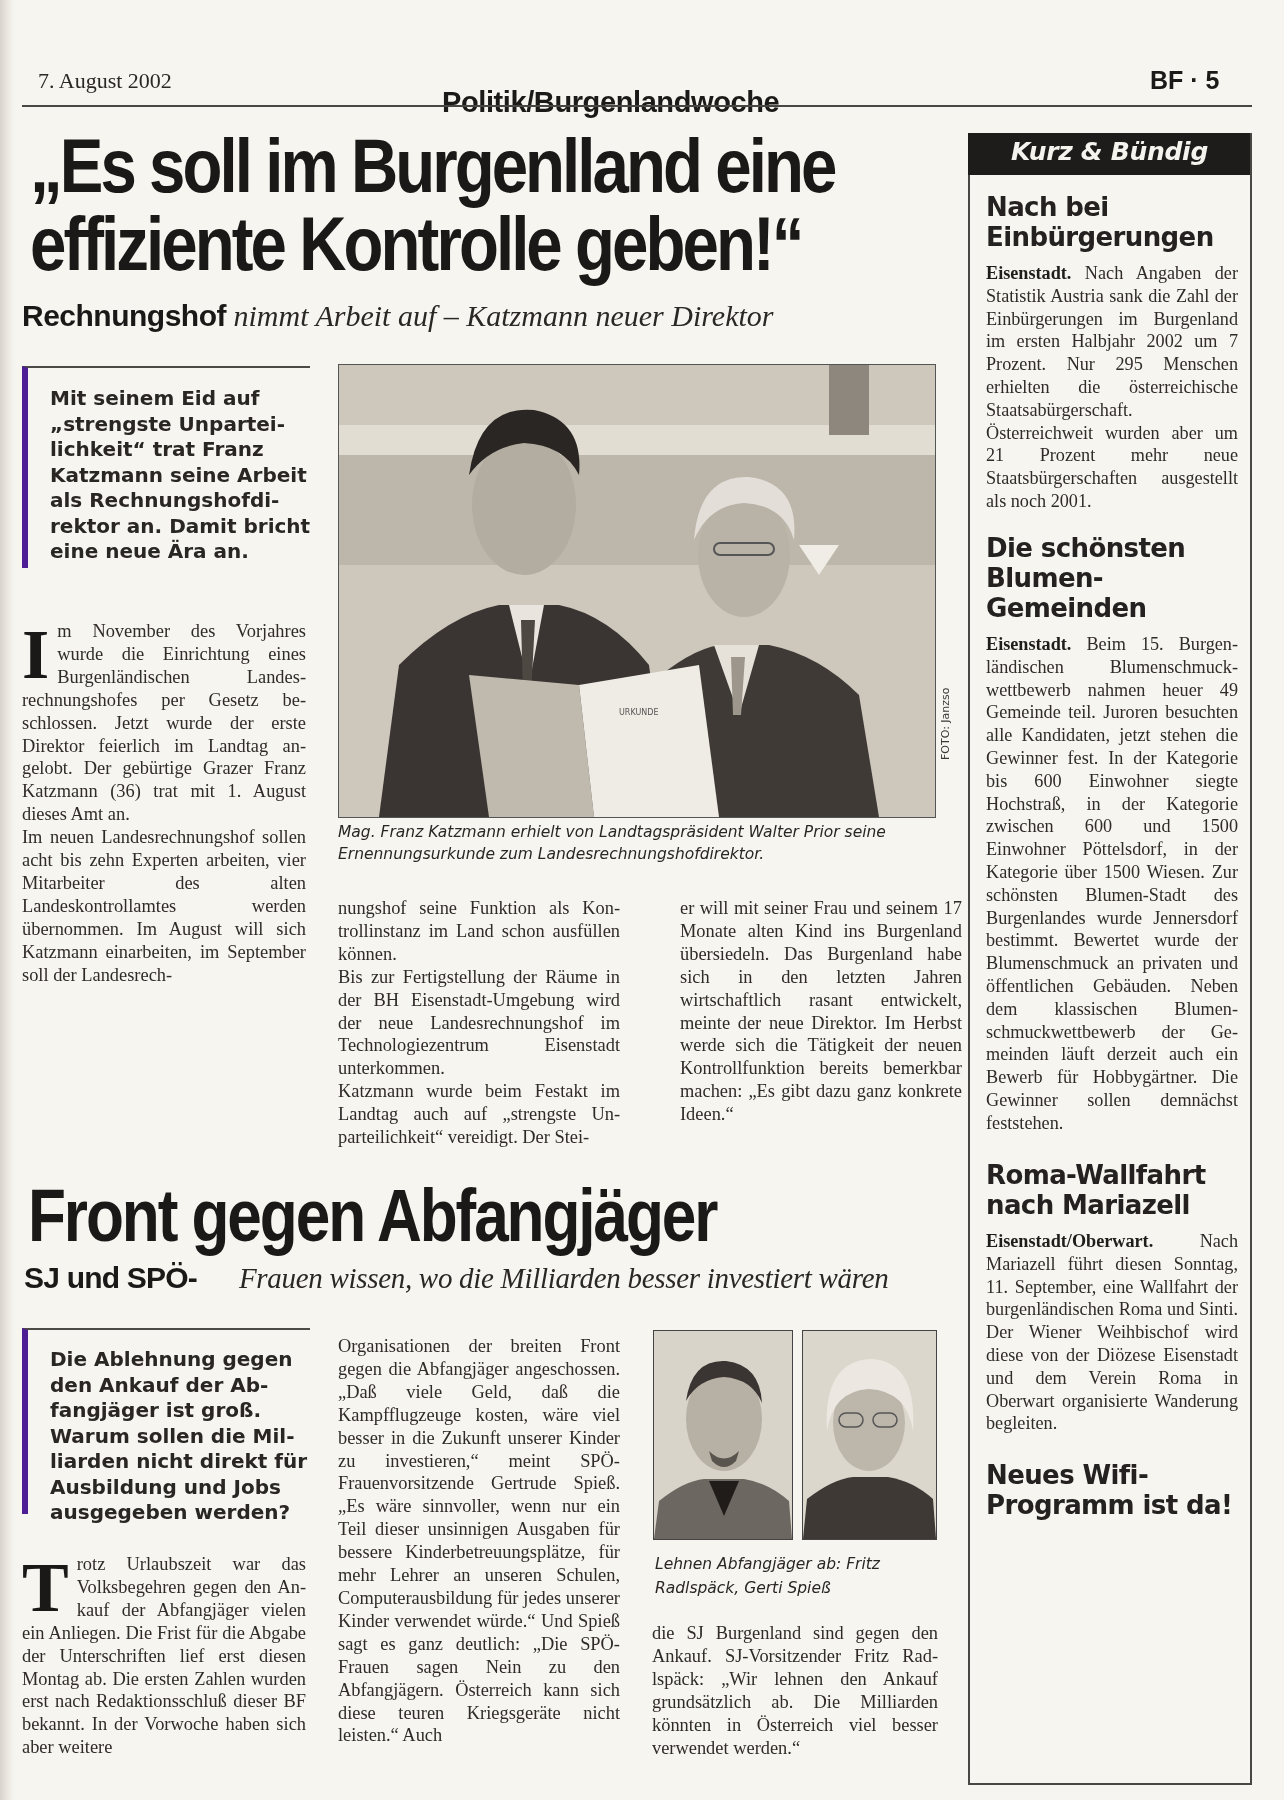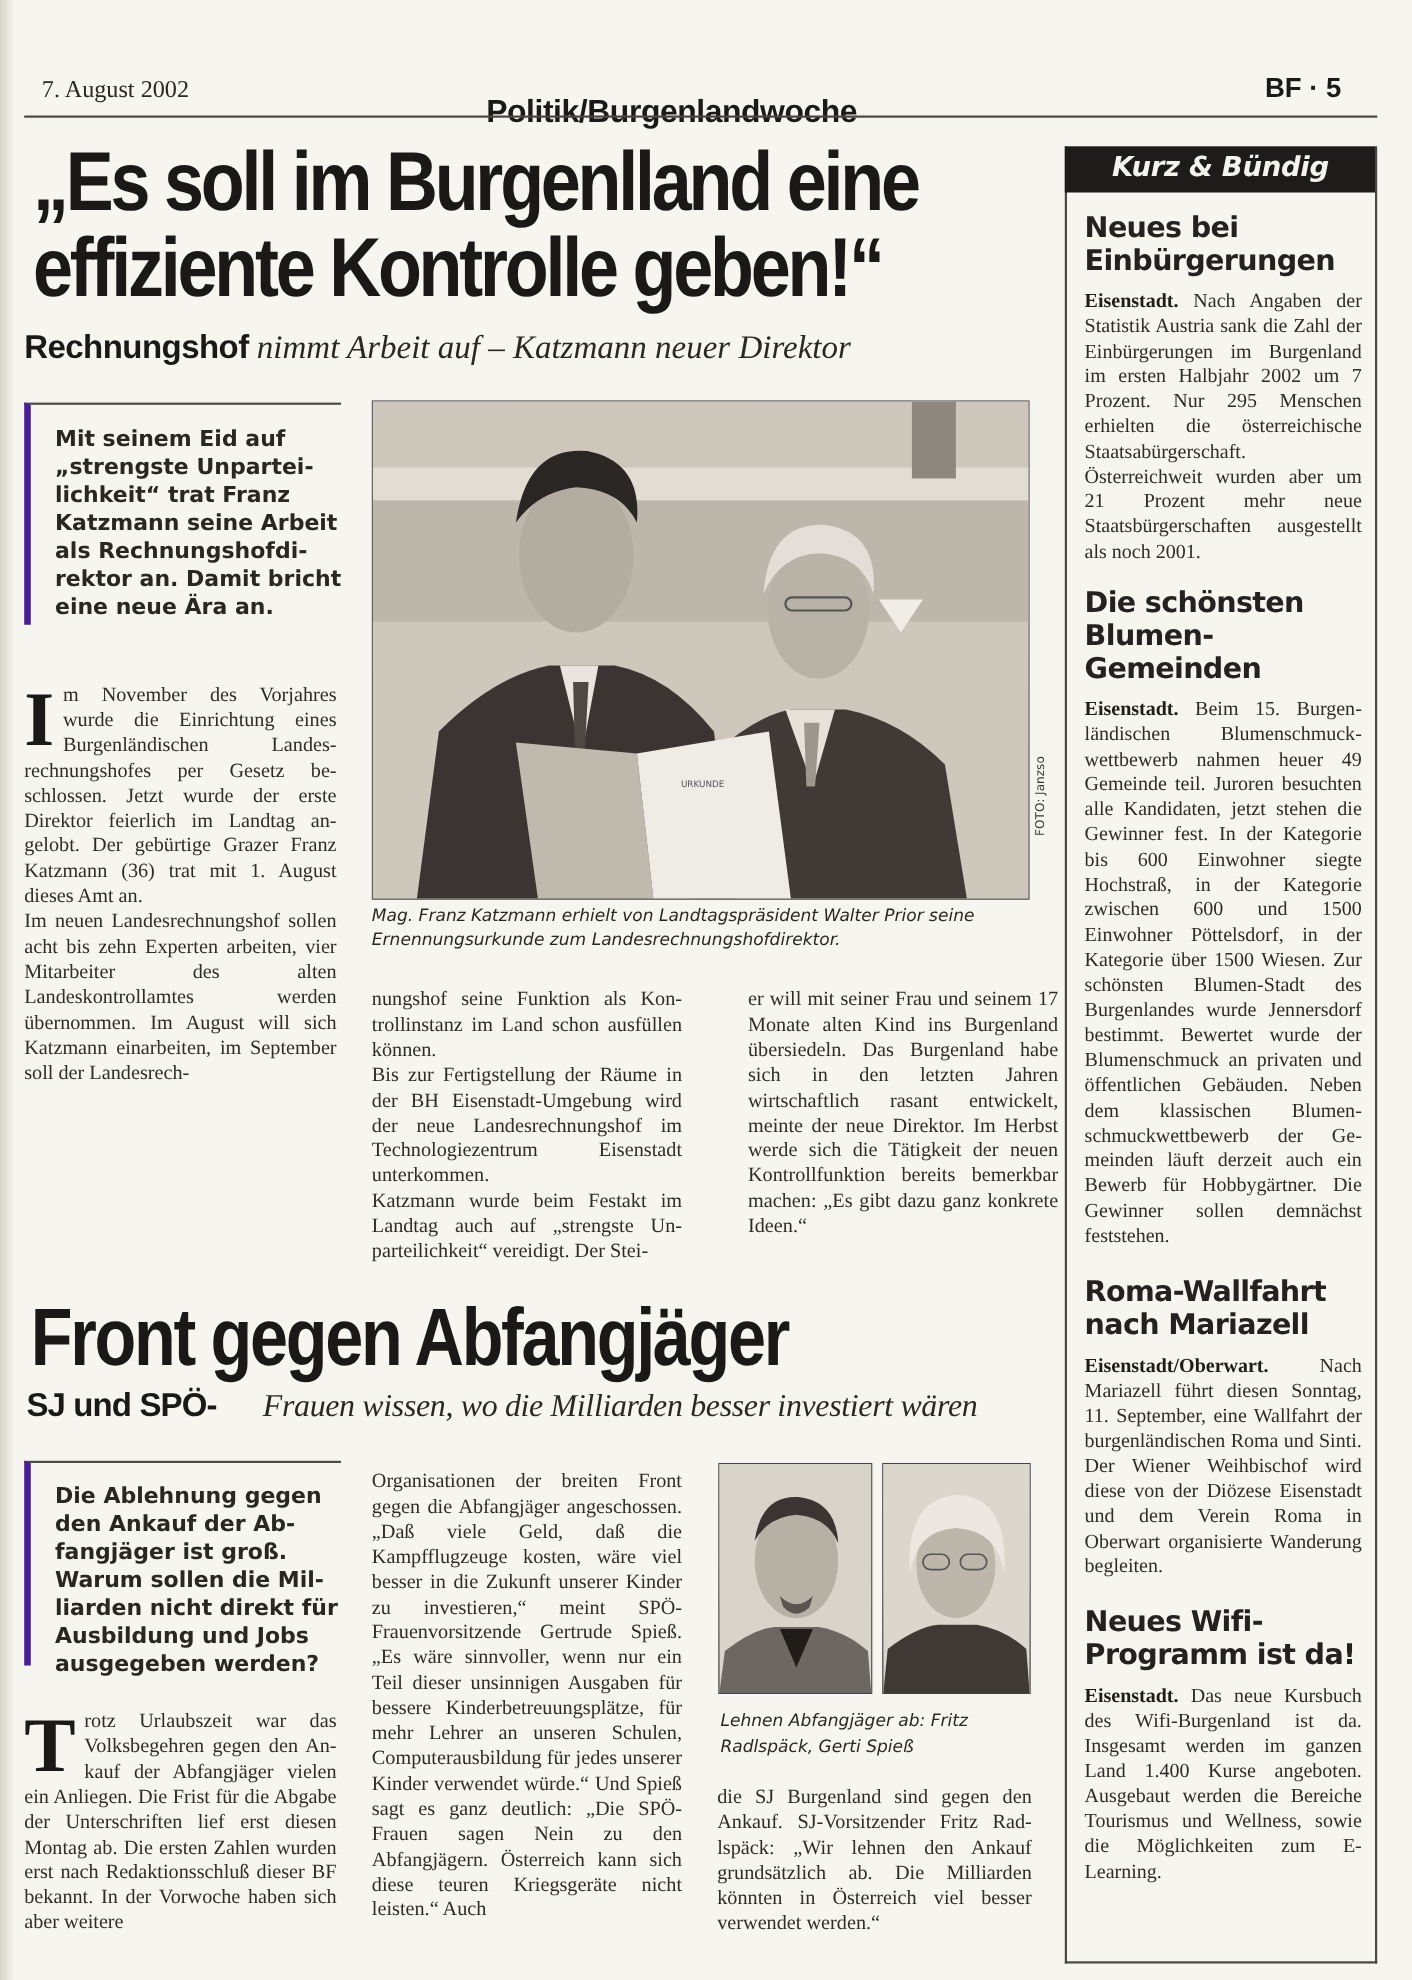--- a/index.html
+++ b/index.html
@@ -133,34 +133,33 @@
 </div>
 <div class="abs body-col col1c">
   <p>er will mit seiner Frau und sei­nem 17 Monate alten Kind ins Burgenland übersiedeln. Das Bur­genland habe sich in den letzten Jahren wirtschaftlich rasant ent­wickelt, meinte der neue Direktor. Im Herbst werde sich die Tätigkeit der neuen Kontroll­funktion bereits bemerkbar ma­chen: „Es gibt dazu ganz konkre­te Ideen.“</p>
 </div>
 
 <div class="abs sidebar"></div>
 <div class="abs sidebar-title-bar"></div>
 <div class="abs sidebar-title">Kurz &amp; Bündig</div>
 
 <div class="abs kb" style="top:192px;">
-  <div class="kb-head">Neues bei Einbürgerungen</div>
+  <div class="kb-head">Nach bei Einbürgerungen</div>
   <div class="kb-body" style="margin-top:10px;"><b>Eisenstadt.</b><span> Nach Angaben der Statistik Austria sank die Zahl der Einbürgerungen im Bur­genland im ersten Halbjahr 2002 um 7 Prozent. Nur 295 Menschen erhielten die öster­reichische Staatsabürger­schaft. Österreichweit wurden aber um 21 Prozent mehr neue Staatsbürgerschaften ausge­stellt als noch 2001.</span></div>
 </div>
 <div class="abs kb" style="top:533px;">
   <div class="kb-head">Die schönsten Blumen-Gemeinden</div>
   <div class="kb-body" style="margin-top:10px;"><b>Eisenstadt.</b><span> Beim 15. Burgen­ländischen Blumenschmuck­wettbewerb nahmen heuer 49 Gemeinde teil. Juroren be­suchten alle Kandidaten, jetzt stehen die Gewinner fest. In der Kategorie bis 600 Einwoh­ner siegte Hochstraß, in der Kategorie zwischen 600 und 1500 Einwohner Pöttelsdorf, in der Kategorie über 1500 Wiesen. Zur schönsten Blu­men-Stadt des Burgenlandes wurde Jennersdorf bestimmt. Bewertet wurde der Blumen­schmuck an privaten und öf­fentlichen Gebäuden. Neben dem klassischen Blumen­schmuckwettbewerb der Ge­meinden läuft derzeit auch ein Bewerb für Hobbygärtner. Die Gewinner sollen demnächst feststehen.</span></div>
 </div>
 <div class="abs kb" style="top:1160px;">
   <div class="kb-head">Roma-Wallfahrt nach Mariazell</div>
   <div class="kb-body" style="margin-top:10px;"><b>Eisenstadt/Oberwart.</b><span> Nach Mariazell führt diesen Sonn­tag, 11. September, eine Wallfahrt der burgenländischen Roma und Sinti. Der Wiener Weihbi­schof wird diese von der Diö­zese Eisenstadt und dem Ver­ein Roma in Oberwart organi­sierte Wanderung begleiten.</span></div>
 </div>
 <div class="abs kb" style="top:1460px;">
   <div class="kb-head">Neues Wifi-Programm ist da!</div>
-  <div class="kb-body" style="margin-top:10px;"><b>Eisenstadt.</b><span> Das neue Kurs­buch des Wifi-Burgenland ist da. Insgesamt werden im ganzen Land 1.400 Kurse an­geboten. Ausgebaut werden die Bereiche Tourismus und Wellness, sowie die Möglich­keiten zum E-Learning.</span></div>
 </div>
 
 <div class="abs headline2">Front gegen Abfangjäger</div>
 <div class="abs subhead2">
   <span class="kw">SJ und SPÖ-</span><span class="rest">Frauen wissen, wo die Milliarden besser investiert wären</span>
 </div>
 
 <div class="abs teaser teaser2">
   <div class="teaser-text">Die Ablehnung gegen den Ankauf der Ab-fangjäger ist groß. Warum sollen die Mil-liarden nicht direkt für Ausbildung und Jobs ausgegeben werden?</div>
 </div>

